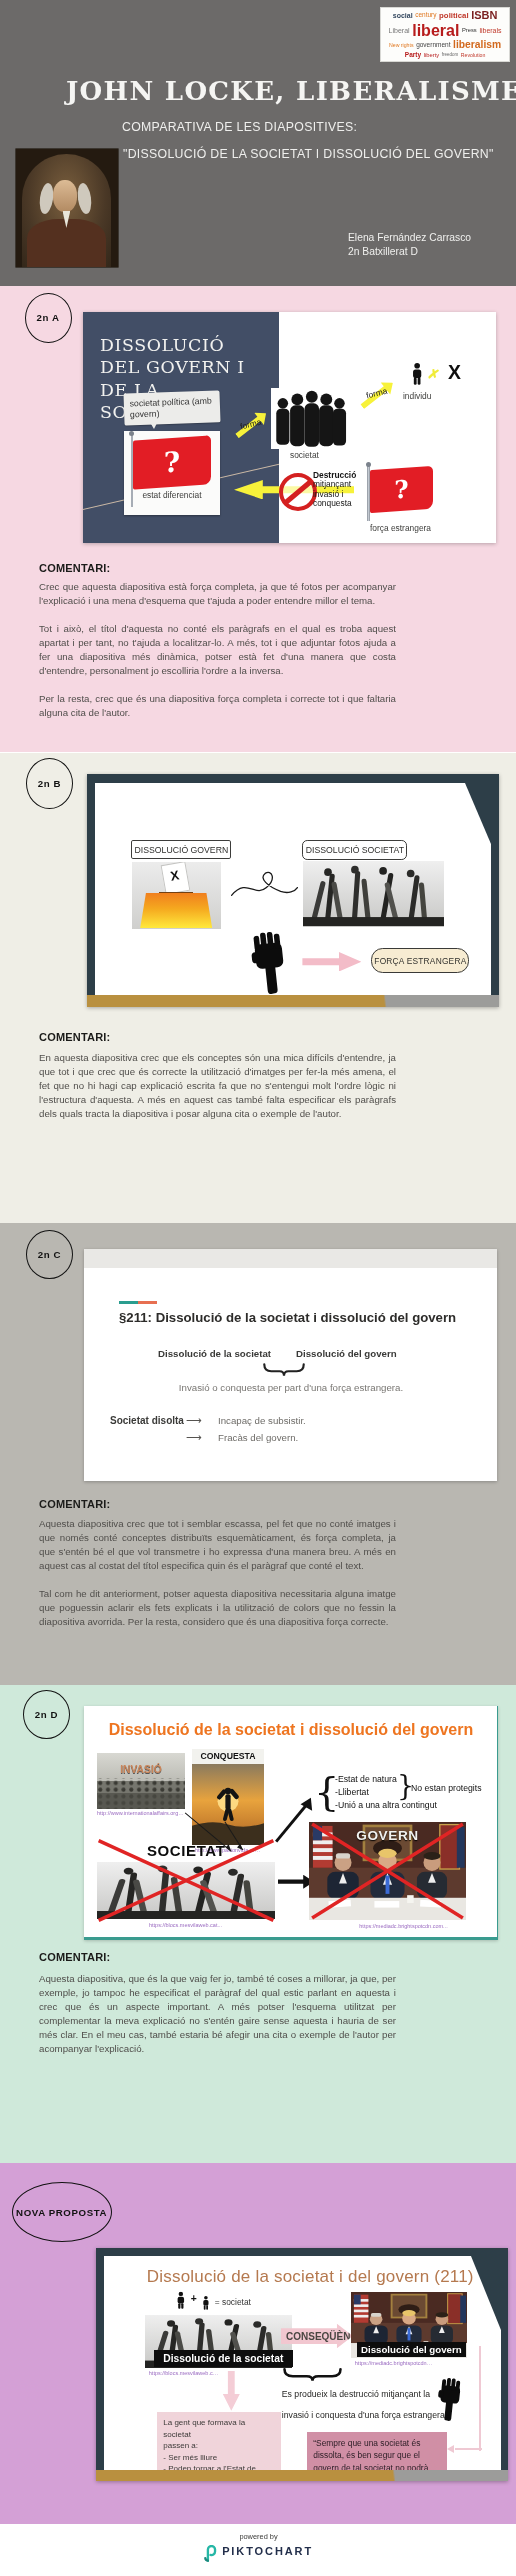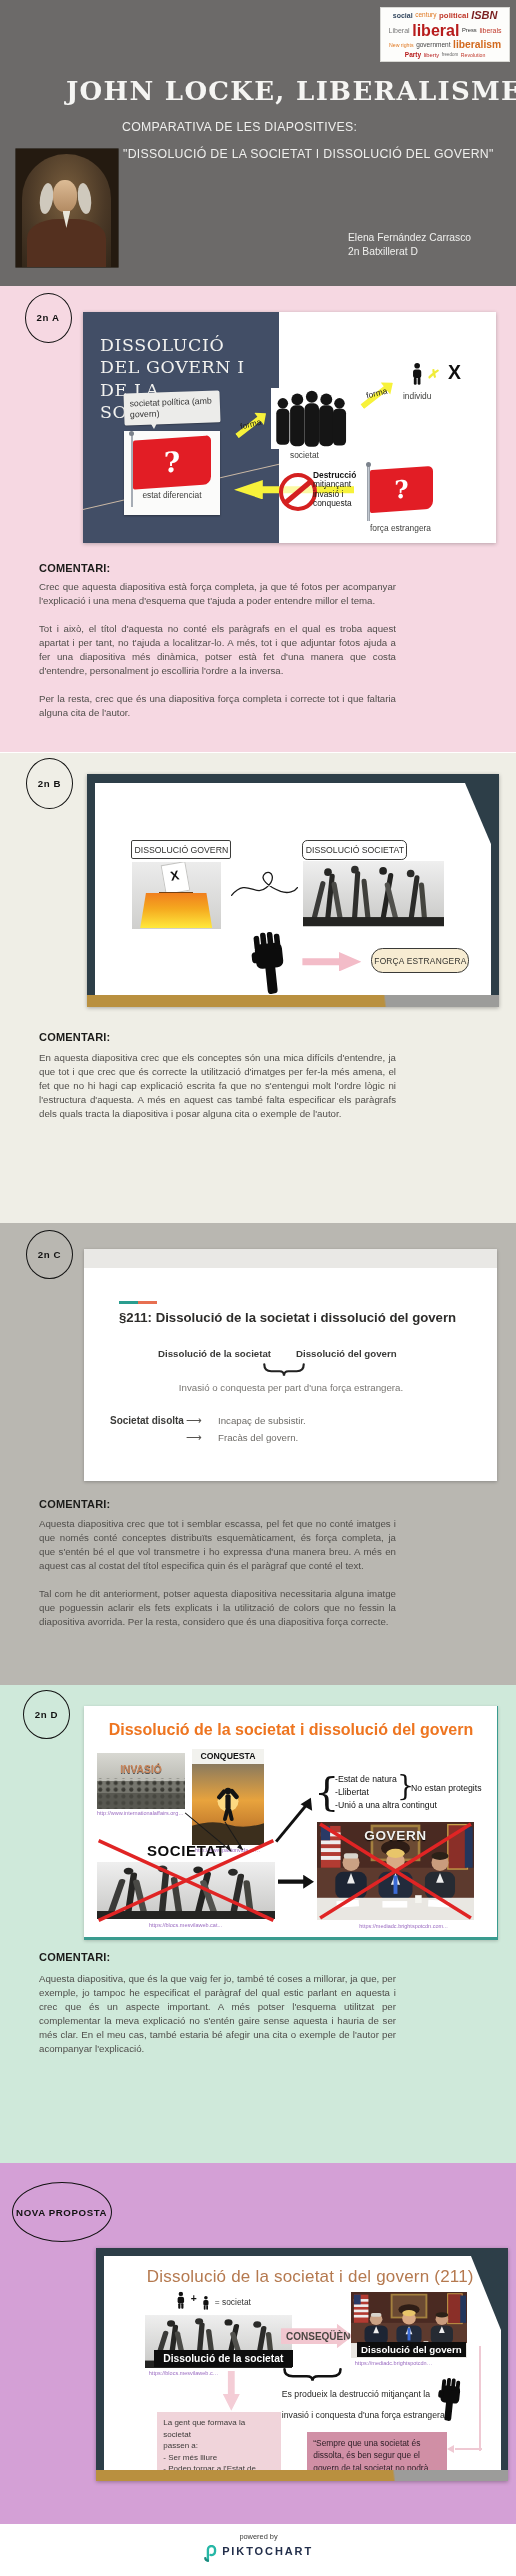--- a/index.html
+++ b/index.html
@@ -9,21 +9,21 @@
   
   .hdr{top:0;height:286px;background:#6c6a69;}
   .hdr-title{font-family:"DejaVu Serif",serif;color:#f5f5f3;font-size:26px;font-weight:600;letter-spacing:1.3px;white-space:nowrap;}
   .hdr-sub{color:#efefed;font-size:12.3px;letter-spacing:0.3px;white-space:nowrap;}
   .author{color:#f0f0ee;font-size:10.3px;line-height:13.6px;}
   .logo-box{background:#fdfdfb;border:0.6px solid #d8d8d4;overflow:hidden;padding:1.9px 2.6px;display:flex;flex-wrap:wrap;align-items:center;justify-content:center;gap:0.6px 2.6px;line-height:1;}
   .logo-box span{display:inline-block;}
   .lw0{font-size:7px;color:#33475e;font-weight:bold;}
   .lw1{font-size:6.5px;color:#e07820;}
   .lw2{font-size:7.8px;color:#c0392b;font-weight:bold;}
-  .lw3{font-size:11px;color:#7a1f1f;font-weight:bold;font-style:italic;}
+  .lw3{font-size:11px;color:#7a1f1f;font-weight:bold;}
   .lw4{font-size:7px;color:#777;}
   .lw5{font-size:16px;color:#b71c1c;font-weight:bold;}
   .lw6{font-size:5.8px;color:#333;}
   .lw7{font-size:7px;color:#c0392b;}
   .lw8{font-size:5.2px;color:#e07820;}
   .lw9{font-size:6.5px;color:#444;}
   .lw10{font-size:10.3px;color:#d2691e;font-weight:bold;}
   .lw11{font-size:6.5px;color:#b71c1c;font-weight:bold;}
   .lw12{font-size:5.8px;color:#b71c1c;}
   .lw13{font-size:4.5px;color:#666;}
@@ -470,21 +470,21 @@
             <use href="#hands"></use>
           </svg>
       </div>
       <svg class="abs" style="left:11px;top:133px;width:182px;height:83px;" viewBox="0 0 100 100" preserveAspectRatio="none">
           <use href="#redx"></use>
         </svg>
       <a class="abs linktxt" style="left:48px;top:216px;width:107px;text-align:center;">https://blocs.mesvilaweb.cat...</a>
 
       <div class="abs blkarrow" style="left:194px;top:169px;width:36px;height:14px;"></div>
 
-      <div class="abs" style="left:233px;top:116px;width:157px;height:98px;">
+      <div class="abs" style="left:225px;top:116px;width:157px;height:98px;">
         <svg class="fill" viewBox="0 0 240 150" preserveAspectRatio="none">
             <use href="#meeting"></use>
           </svg>
         <div class="abs" style="left:0;top:6.5px;width:157px;text-align:center;font-weight:bold;font-size:13.6px;color:#f2f2ef;letter-spacing:0.6px;text-shadow:0 0.6px 1.3px #000;">GOVERN</div>
         <svg class="abs" style="left:0;top:0;width:157px;height:98px;" viewBox="0 0 100 100" preserveAspectRatio="none">
             <use href="#redx"></use>
           </svg>
       </div>
       <a class="abs linktxt" style="left:271px;top:217px;width:97px;text-align:center;">https://mediadc.brightspotcdn.com...</a>
     </div>

